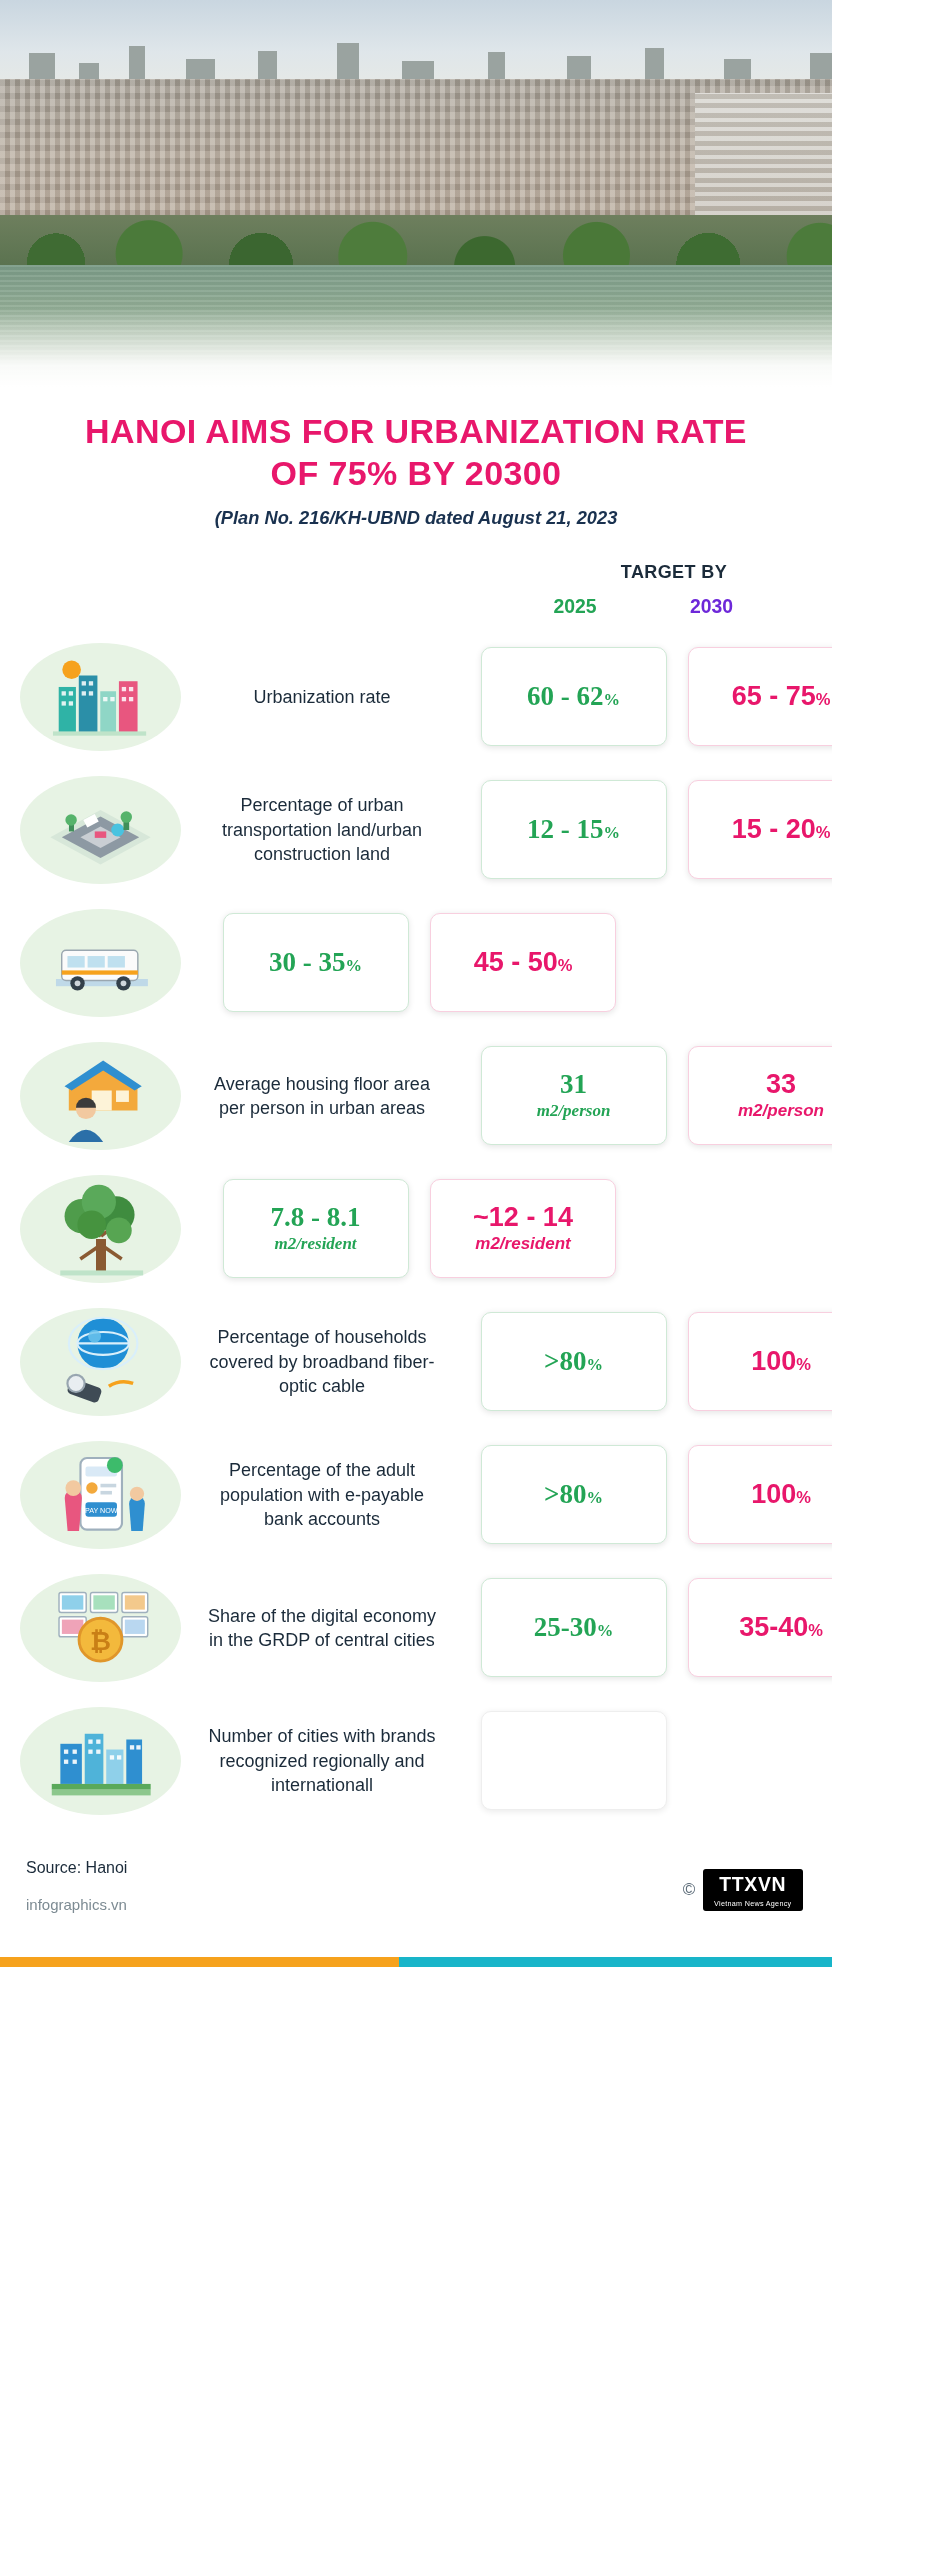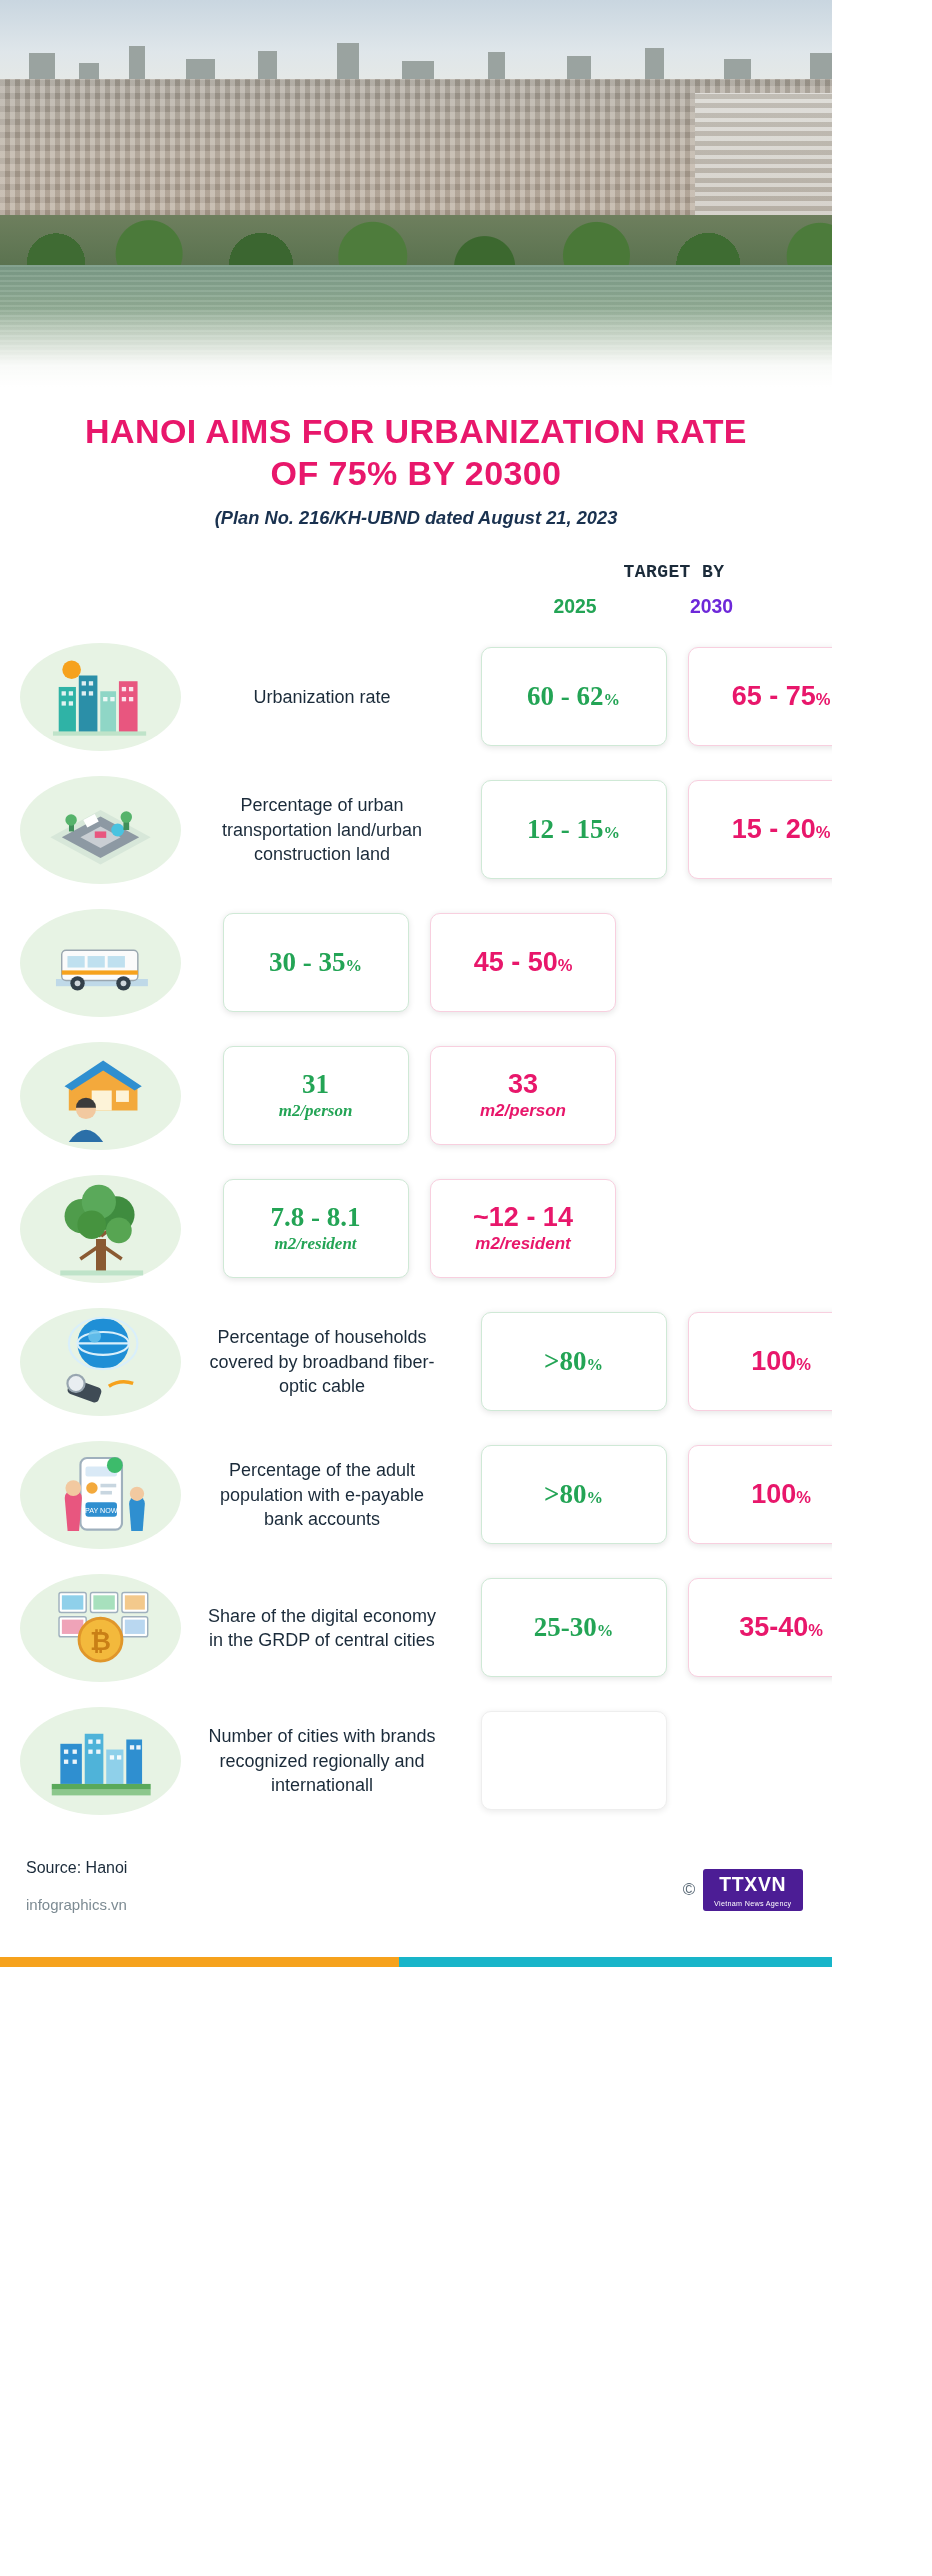--- a/index.html
+++ b/index.html
@@ -94,21 +94,20 @@
     font-weight: bold;
     font-size: 18.3px;
     line-height: 1.32;
   }
 
   
   .targetby {
     margin-top: 32px;
     position: relative;
     height: 29px;
-    font-family: Liberation Mono, monospace;
   }
   .targetby .lbl {
     position: absolute;
     left: 473px; top: 0;
     width: 402px;
     text-align: center;
     font-weight: bold;
     font-size: 18px;
     color: #1b2b3a;
     letter-spacing: 0.4px;
@@ -202,21 +201,21 @@
   .infog {
     position: absolute; left: 26px; top: 44px;
     font-size: 15px; color: #7d8b93;
   }
   .ttxvn {
     position: absolute; right: 29px; top: 17px;
     display: flex; align-items: center; gap: 7.2px;
   }
   .copy { font-size: 17px; color: #5b6b78; }
   .ttxvn-logo {
-    background: #4c1d95;
+    background: #000000;
     color: #fff;
     padding: 4.3px 11.5px 2.9px;
     border-radius: 2.9px;
     text-align: center;
   }
   .ttxvn-logo .big { font-size: 19.4px; font-weight: bold; letter-spacing: 0.7px; }
   .ttxvn-logo .small { font-size: 7.2px; letter-spacing: 0.3px; }
   .bottombar {
     position: absolute; left: 0; bottom: 0; width: 100%; height: 10px;
     background: linear-gradient(90deg, #f6a21d 0%, #f6a21d 48%, #18b5c9 48%, #18b5c9 100%);
@@ -363,20 +362,21 @@
         <svg class="icon-art" width="108" height="93" viewBox="0 0 150 130">
           <polygon points="30,50 78,20 126,50 126,86 30,86" fill="#f3a93c"></polygon>
           <polygon points="24,52 78,16 132,52 122,58 78,30 34,58" fill="#2f8fd0"></polygon>
           <rect x="62" y="58" width="28" height="28" fill="#fdf3d8"></rect>
           <rect x="96" y="58" width="18" height="16" fill="#fdf3d8"></rect>
           <circle cx="54" cy="84" r="14" fill="#f2c9a0"></circle>
           <path d="M30 130 q24 -34 48 0 z" fill="#2b6fa8"></path>
           <path d="M40 82 a14 14 0 0 1 28 0 z" fill="#3b3b3b"></path>
         </svg>
       </div>
+      <div class="label-cell">Average housing floor area per person in urban areas</div>
       <div class="val-cell val-2025 v-2025">
         <div class="v-main">31</div>
         <div class="v-unit-below">m2/person</div>
       </div>
       <div class="val-cell val-2030 v-2030">
         <div class="v-main">33</div>
         <div class="v-unit-below">m2/person</div>
       </div>
     </div>
 

